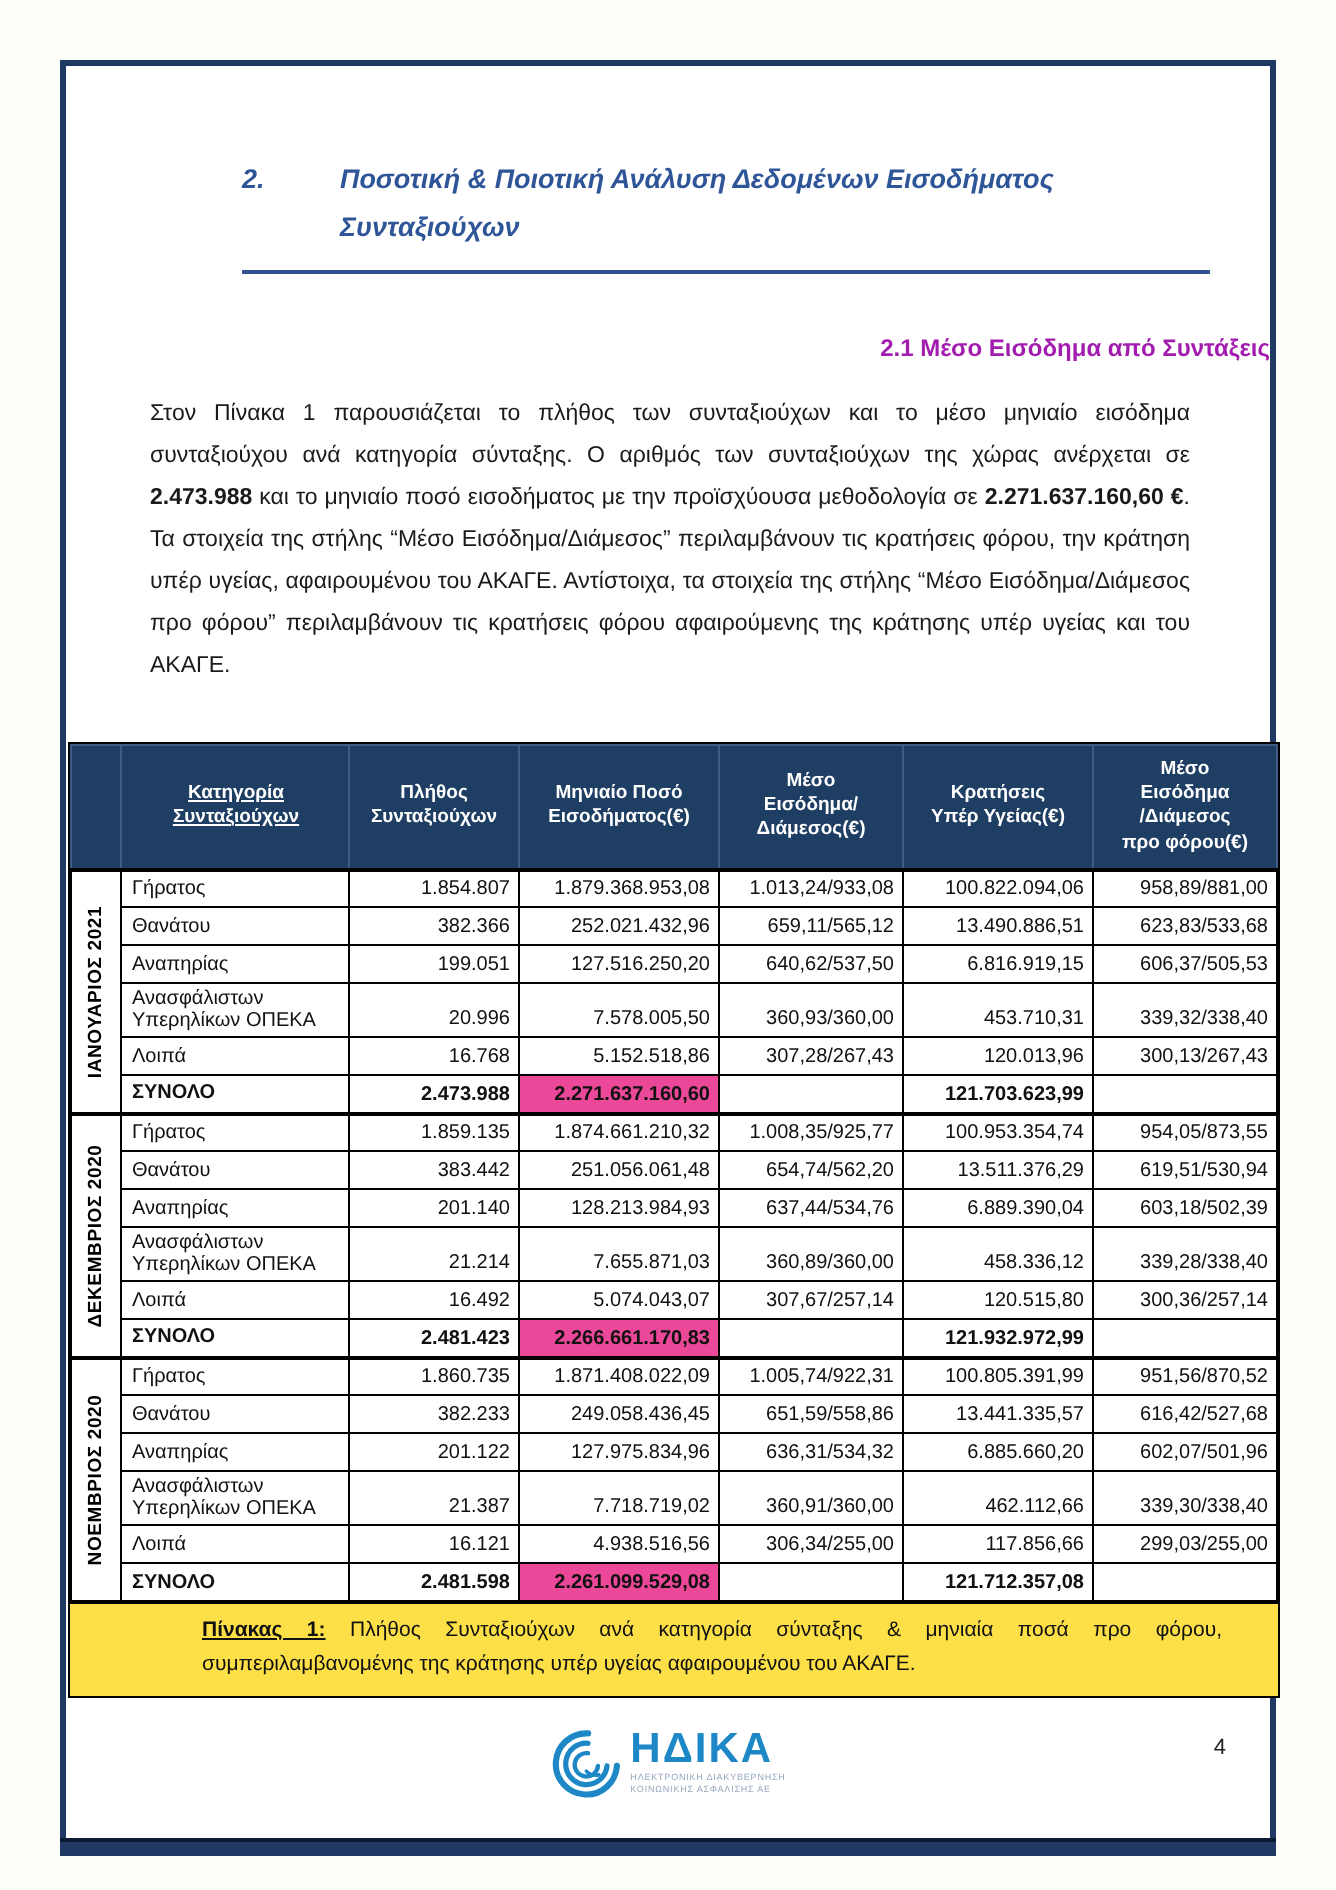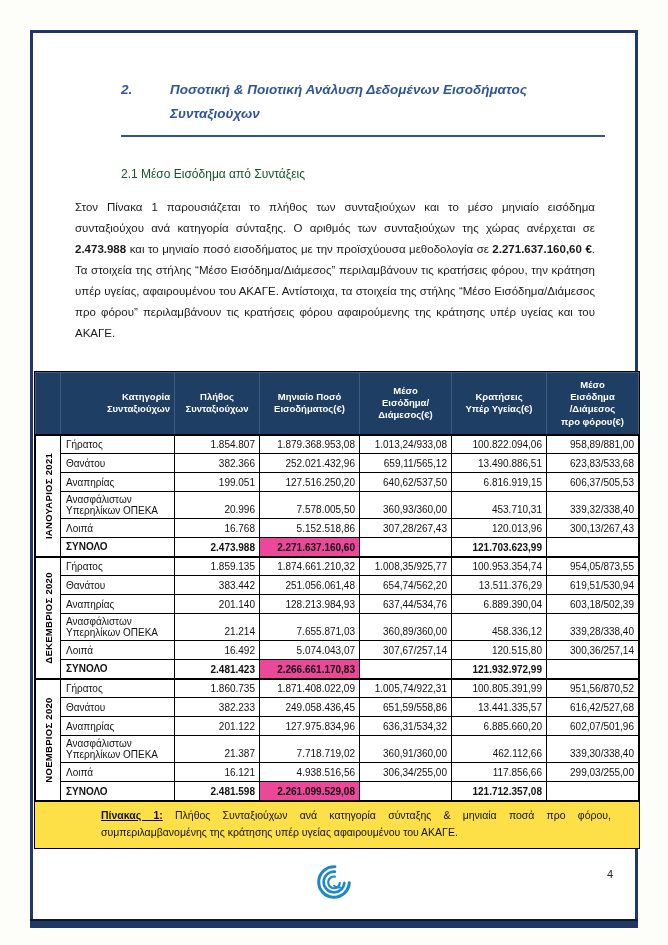--- a/index.html
+++ b/index.html
@@ -29,21 +29,21 @@
     font-size: 13.5px; line-height: 24px;
   }
   .h-num { width: 24px; flex: none; }
   .h-text { max-width: 420px; margin-left: 25px; }
   .heading-rule {
     margin: 9px 0 0 88px; width: 484px;
     border-bottom: 2px solid #31538f;
   }
   .subheading {
     margin: 30px 0 0 88px;
-    color: #14532d; font-weight: normal; font-size: 12px;
+    color: #a21caf; font-weight: bold; font-size: 12px; text-align: right;
   }
   
   .para {
     margin: 16px 40px 0 42px;
     font-size: 11.5px; line-height: 21px;
     text-align: justify; color: #1a1a1a;
   }
   .para b { font-weight: bold; }
   
   .table-wrap {
@@ -61,21 +61,21 @@
   col.c-avg   { width: 92px; }
   col.c-health{ width: 95px; }
   col.c-pretax{ width: 92px; }
   thead th {
     background: #1f3e63; color: #fff;
     font-size: 9.5px; font-weight: bold; line-height: 1.3;
     white-space: pre-line; text-align: center; vertical-align: middle;
     height: 62px; padding: 3px 4px;
     border: 1px solid #3d5d87; border-bottom: 2px solid #000;
   }
-  thead th.cat-h { text-align: right; padding-left: 5px; }
+  thead th.cat-h { text-align: center; padding-left: 5px; text-decoration: underline; }
   tbody td {
     border: 1px solid #000;
     padding: 2px 4px; height: 19px;
     vertical-align: middle; background: #fff;
   }
   tbody td.cat { text-align: left; padding-left: 5px; margin-left: 34px; }
   tbody td.num { text-align: right; vertical-align: bottom; padding-bottom: 3px; }
   tbody tr.total td { font-weight: bold; border-top: 1.5px solid #000; }
   tbody tr.group-start td { border-top: 2.5px solid #000; }
   tbody td.hl { background: #ec4899; }
@@ -324,18 +324,23 @@
 
   <div class="footer-logo">
     <svg class="logo-icon" viewBox="0 0 40 40">
       <g fill="none" stroke="#1e88c7" stroke-linecap="round">
         <path d="M21 3 A17 17 0 1 0 37 21" stroke-width="3.4"></path>
         <path d="M21 8.5 A11.5 11.5 0 1 0 31.5 21" stroke-width="2.9"></path>
         <path d="M21 14 A6.5 6.5 0 1 0 26.5 21" stroke-width="2.4"></path>
         <path d="M20 24 q3 3 7 2" stroke-width="2"></path>
       </g>
     </svg>
+    <div class="logo-text-block">
+      <span class="logo-title">ΗΔΙΚΑ</span>
+      <span class="logo-sub">ΗΛΕΚΤΡΟΝΙΚΗ ΔΙΑΚΥΒΕΡΝΗΣΗ</span>
+      <span class="logo-sub">ΚΟΙΝΩΝΙΚΗΣ ΑΣΦΑΛΙΣΗΣ ΑΕ</span>
+    </div>
   </div>
 
   <div class="page-number">4</div>
 
   <div class="page-bottom-bar"></div>
 </div>
 
 </body></html>

